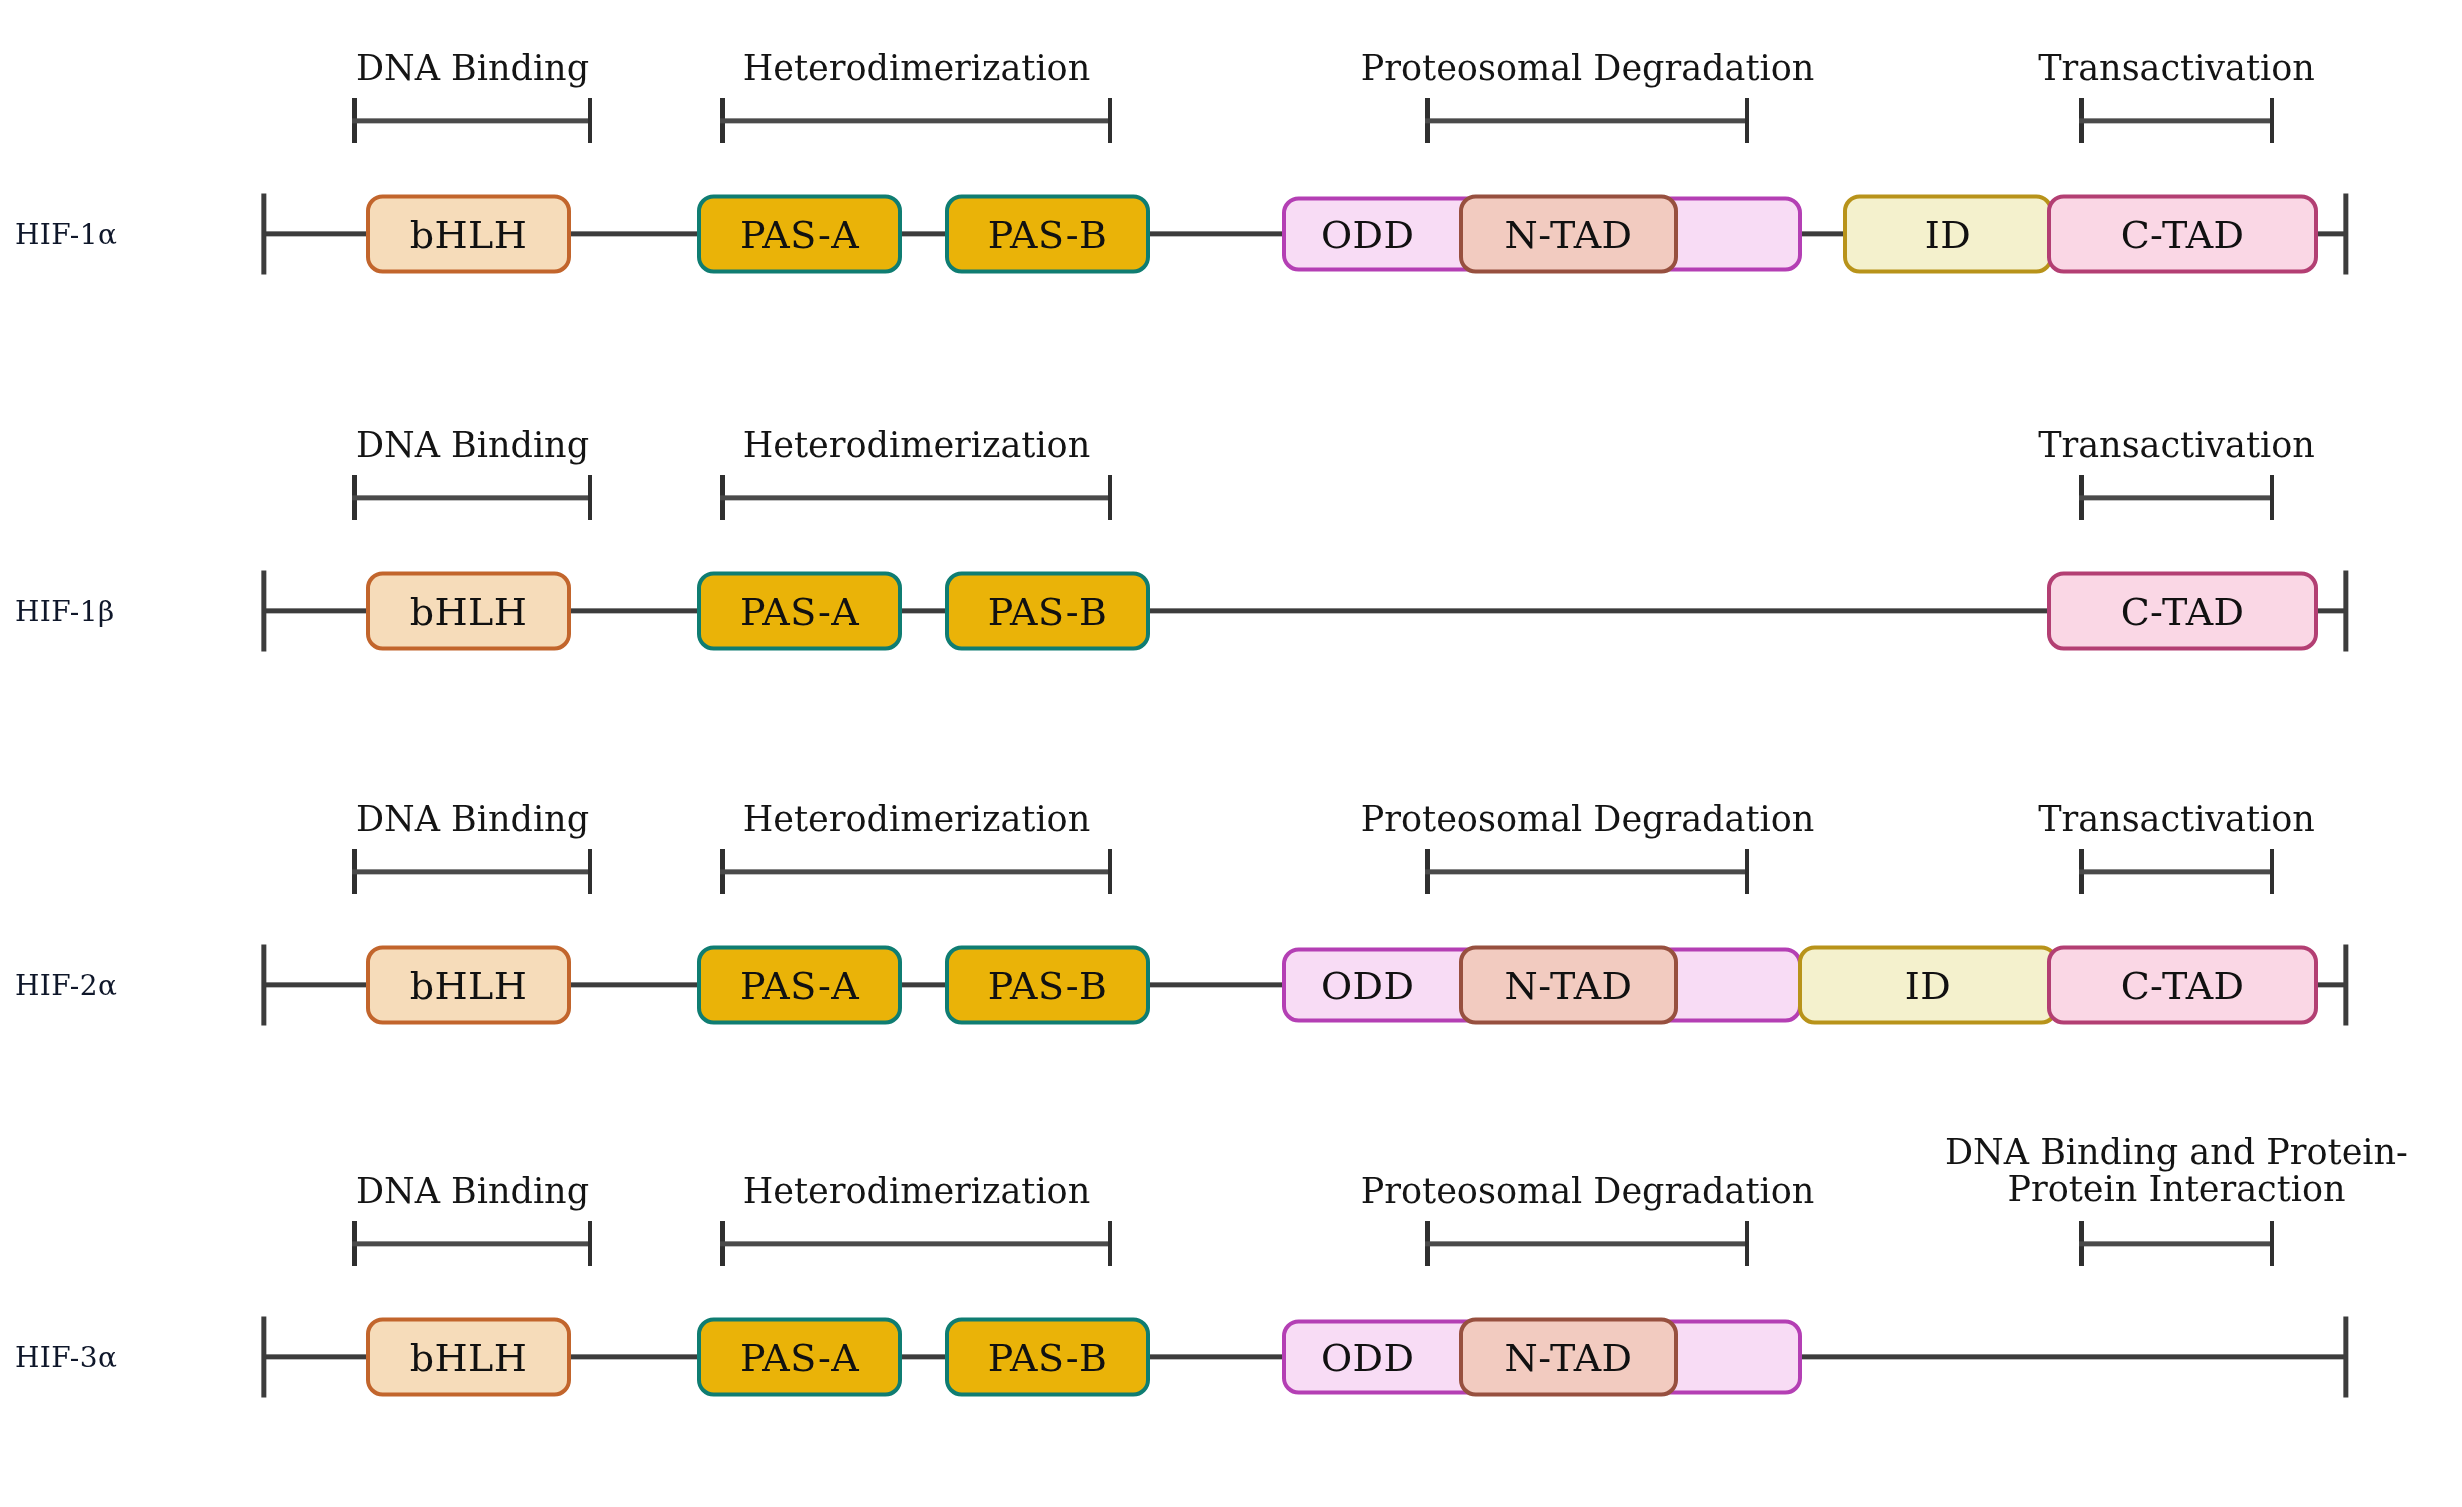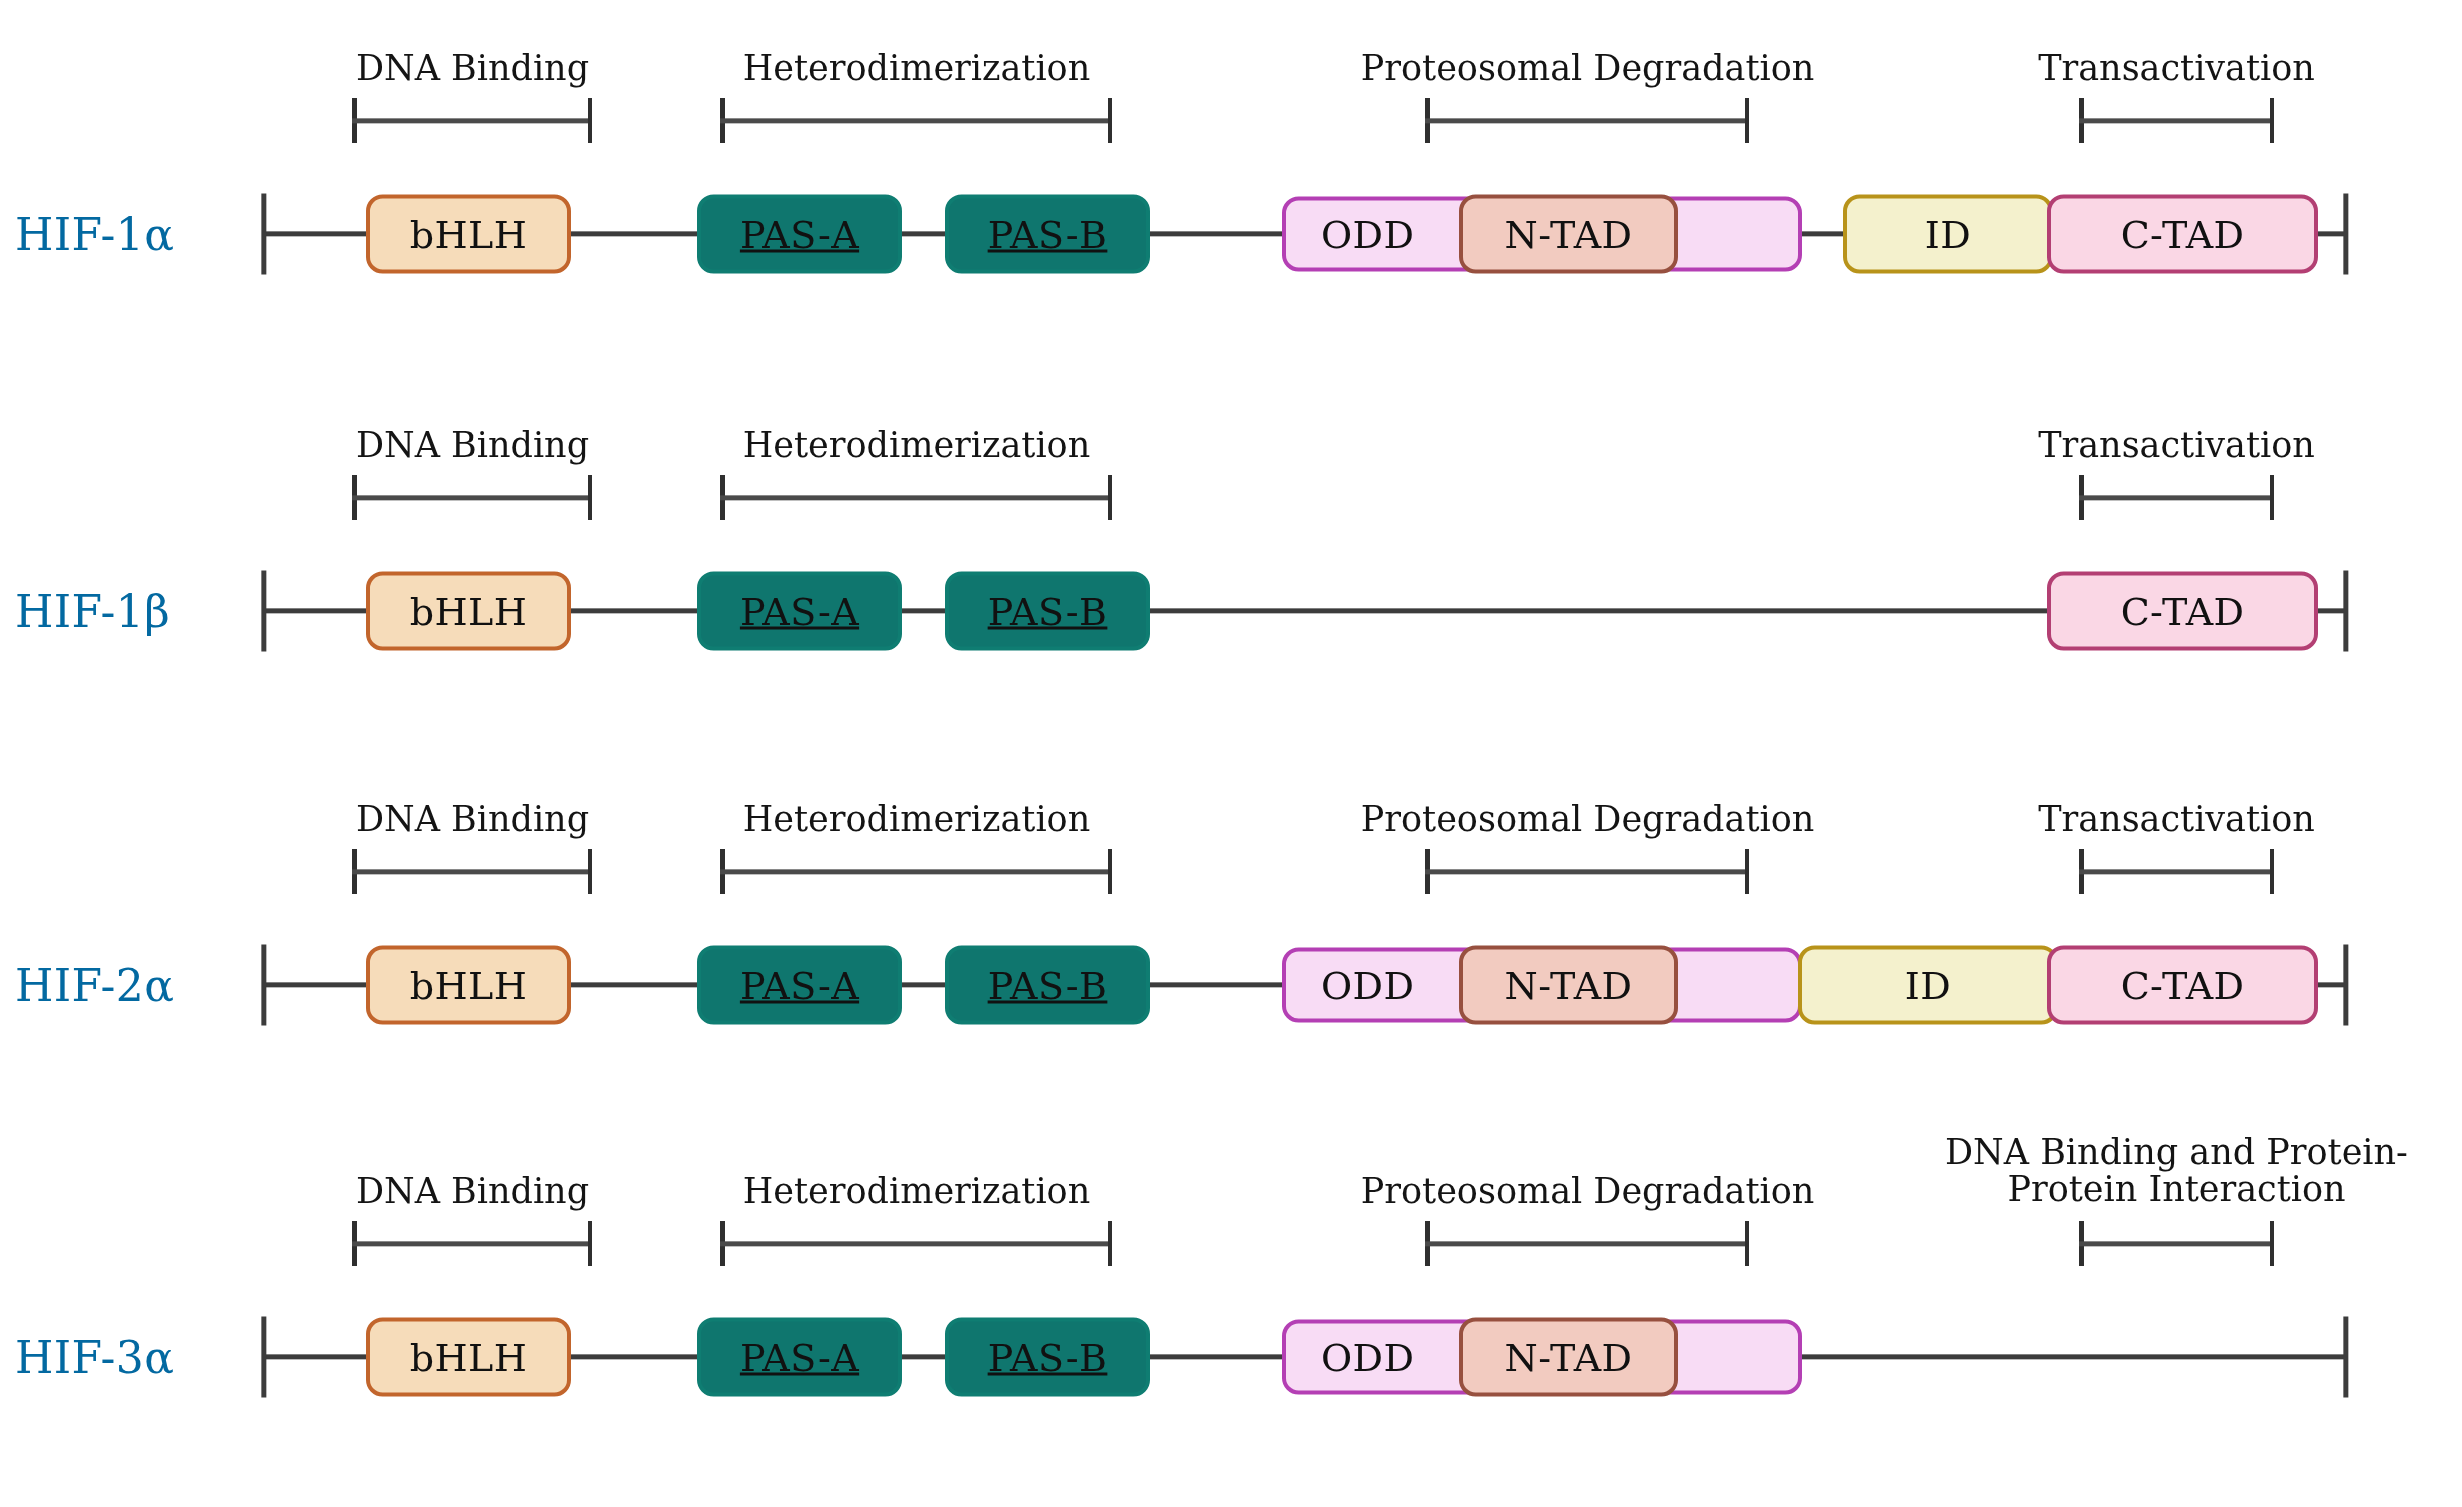--- a/index.html
+++ b/index.html
@@ -7,26 +7,26 @@
     width:2462px;height:1508px;position:relative;overflow:hidden;
     font-family:"DejaVu Serif","Liberation Serif",serif;
     color:#1a1a1a;
   }
   .diagram{position:absolute;inset:0;}
   .row{position:absolute;left:0;width:2462px;}
 
   
   .protein-label{
     position:absolute;
-    font-size:44px;
+    font-size:28px;
     font-family:"DejaVu Serif","Liberation Serif",serif;
     letter-spacing:0.4px;
     white-space:nowrap;
     transform:translateY(-50%);
-    color:#0369a1;
+    color:#0f172a;
   }
 
   
   .backbone{
     position:absolute;height:5.3px;background:#3c3c3c;
     transform:translateY(-50%);
   }
   .terminus{
     position:absolute;width:5.3px;background:#3c3c3c;
     transform:translate(-50%,-50%);
@@ -56,21 +56,21 @@
     border-radius:16.6px;
     display:flex;align-items:center;justify-content:center;
     font-size:38px;
     letter-spacing:0.4px;
     color:#111;
     transform:translateY(-50%);
     font-family:"DejaVu Serif","Liberation Serif",serif;
     white-space:nowrap;
   }
   .d-bhlh { background:#f6dcba; border:4.5px solid #c2652c; }
-  .d-pas  { background:#0f766e; border:4.5px solid #0f7d72;text-decoration:underline; }
+  .d-pas  { background:#eab308; border:4.5px solid #0f7d72; }
   .d-odd  { background:#f8dcf5; border:4.5px solid #b43fb4; }
   .d-ntad { background:#f2cbc0; border:4.5px solid #97503f; }
   .d-id   { background:#f4f1cd; border:4.5px solid #b8931a; }
   .d-ctad { background:#fad7e5; border:4.5px solid #b33f73; }
   .d-lzip { background:#fad7e5; border:4.5px solid #b33f73; }
 </style>
 </head>
 <body>
 
 <div class="diagram" id="diagram">

